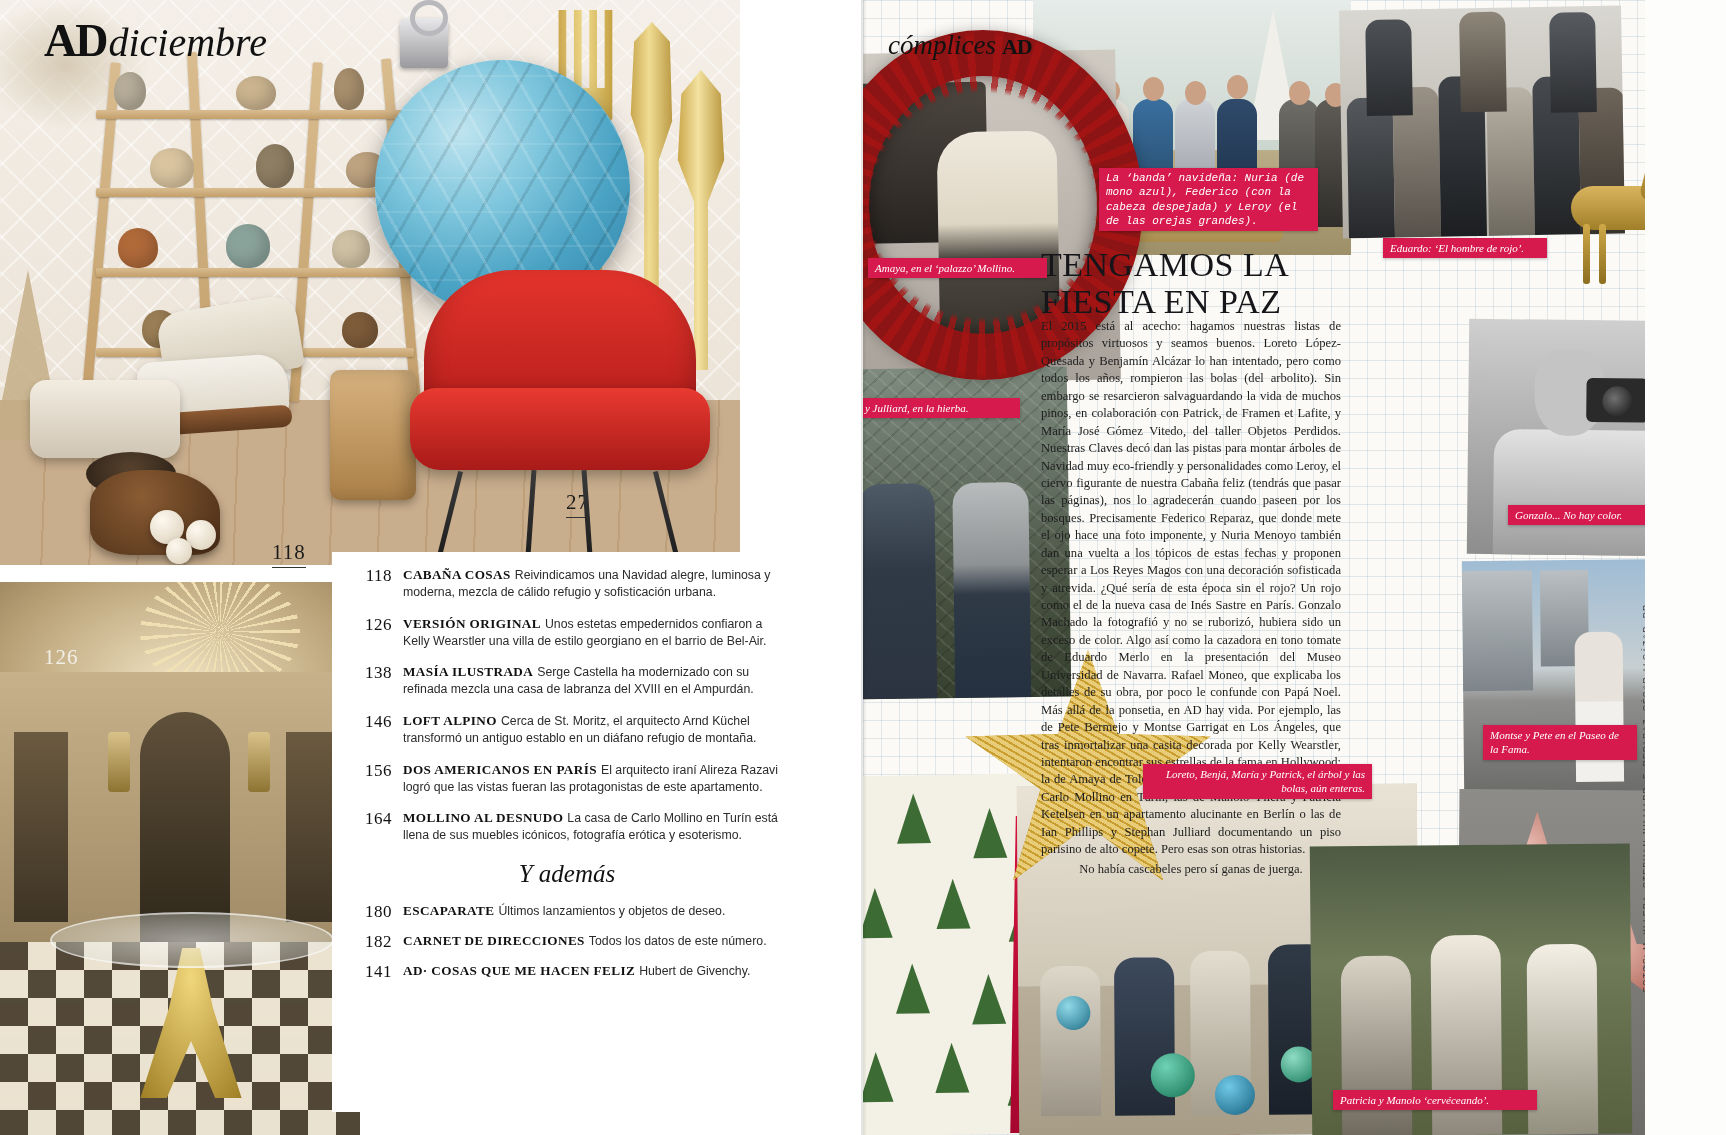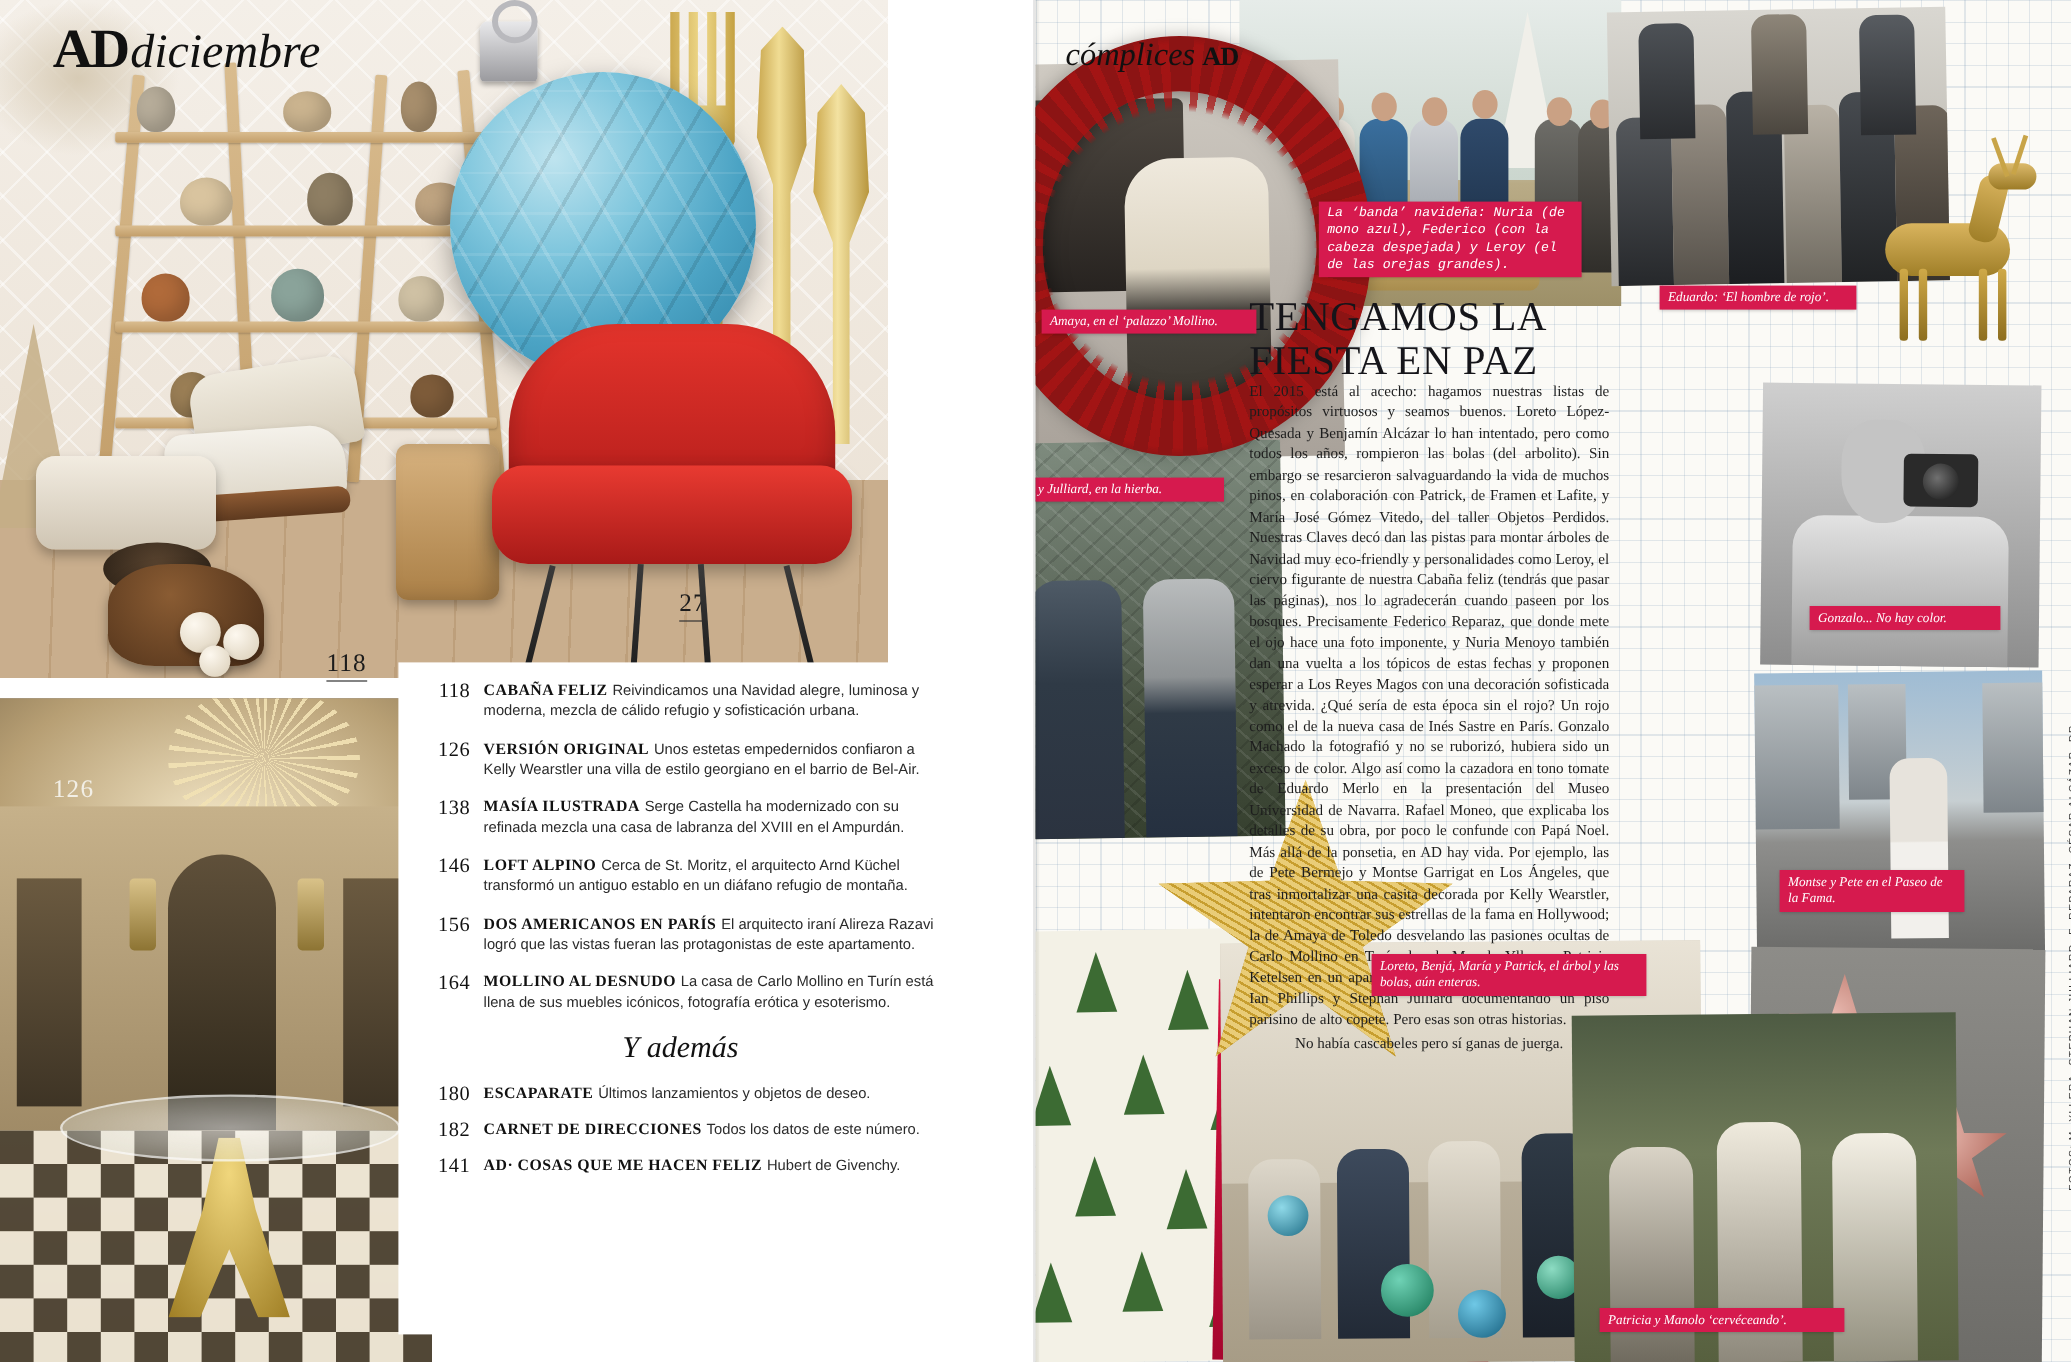--- a/index.html
+++ b/index.html
@@ -358,21 +358,21 @@
     color: #111;
     text-align: center;
     margin: 16px 0 14px 0;
   }
   .toc-item.compact { margin-bottom: 10px; }
 
   
   .right-page {
     position: absolute;
     left: 863px; top: 0;
-    width: 863px; height: 1135px;
+    width: 782px; height: 1135px;
     background:
       repeating-linear-gradient(0deg, rgba(120,150,180,0.20) 0 1px, rgba(0,0,0,0) 1px 18px),
       repeating-linear-gradient(90deg, rgba(120,150,180,0.20) 0 1px, rgba(0,0,0,0) 1px 18px),
       #fbfaf6;
     overflow: hidden;
   }
 
   .complices {
     position: absolute;
     left: 25px; top: 30px;
@@ -845,21 +845,21 @@
         <div class="base"></div>
         <div class="glass"></div>
       </div>
     </div>
     <div class="pagenum n126">126</div>
 
     <div class="toc">
       <ul class="toc-list">
         <li class="toc-item">
           <span class="toc-num">118</span>
-          <span class="toc-body"><span class="toc-title">CABAÑA FELIZ</span><span>Reivindicamos una Navidad alegre, luminosa y moderna, mezcla de cálido refugio y sofisticación urbana.</span></span>
+          <span class="toc-body"><span class="toc-title">CABAÑA COSAS</span><span>Reivindicamos una Navidad alegre, luminosa y moderna, mezcla de cálido refugio y sofisticación urbana.</span></span>
         </li>
         <li class="toc-item">
           <span class="toc-num">126</span>
           <span class="toc-body"><span class="toc-title">VERSIÓN ORIGINAL</span><span>Unos estetas empedernidos confiaron a Kelly Wearstler una villa de estilo georgiano en el barrio de Bel-Air.</span></span>
         </li>
         <li class="toc-item">
           <span class="toc-num">138</span>
           <span class="toc-body"><span class="toc-title">MASÍA ILUSTRADA</span><span>Serge Castella ha modernizado con su refinada mezcla una casa de labranza del XVIII en el Ampurdán.</span></span>
         </li>
         <li class="toc-item">
@@ -1035,20 +1035,20 @@
       <div class="tp2-person" style="left:120px;background:linear-gradient(180deg,#efeadd,#8d887b);height:200px;"></div>
       <div class="tp2-person" style="left:216px;background:linear-gradient(180deg,#f3efe4,#93907f);height:190px;"></div>
     </div>
 
     <div class="caption" style="left:5px; top:258px; width:165px;">Amaya, en el ‘palazzo’ Mollino.</div>
     <div class="caption" style="left:236px; top:168px; width:205px;font-family:Liberation Mono, monospace;">La ‘banda’ navideña: Nuria (de mono azul), Federico (con la cabeza despejada) y Leroy (el de las orejas grandes).</div>
     <div class="caption" style="left:520px; top:238px; width:150px;">Eduardo: ‘El hombre de rojo’.</div>
     <div class="caption" style="left:-42px; top:398px; width:185px;">Phillips y Julliard, en la hierba.</div>
     <div class="caption" style="left:645px; top:505px; width:145px;">Gonzalo... No hay color.</div>
     <div class="caption" style="left:620px; top:725px; width:140px;">Montse y Pete en el Paseo de la Fama.</div>
-    <div class="caption" style="left:280px; top:795px; width:215px;">Loreto, Benjá, María y Patrick, el árbol y las bolas, aún enteras.</div>
+    <div class="caption" style="left:280px; top:764px; width:215px;text-align:right;">Loreto, Benjá, María y Patrick, el árbol y las bolas, aún enteras.</div>
     <div class="caption" style="left:470px; top:1090px; width:190px;">Patricia y Manolo ‘cervéceando’.</div>
 
     <div class="credits">FOTOS: M. YLLERA, STEPHAN JULLIARD, F. REPARAZ, CÉSAR ALCÁZAR, DR.</div>
   </div>
 
   <div class="gutter"></div>
 </div>
 
 </body></html>

